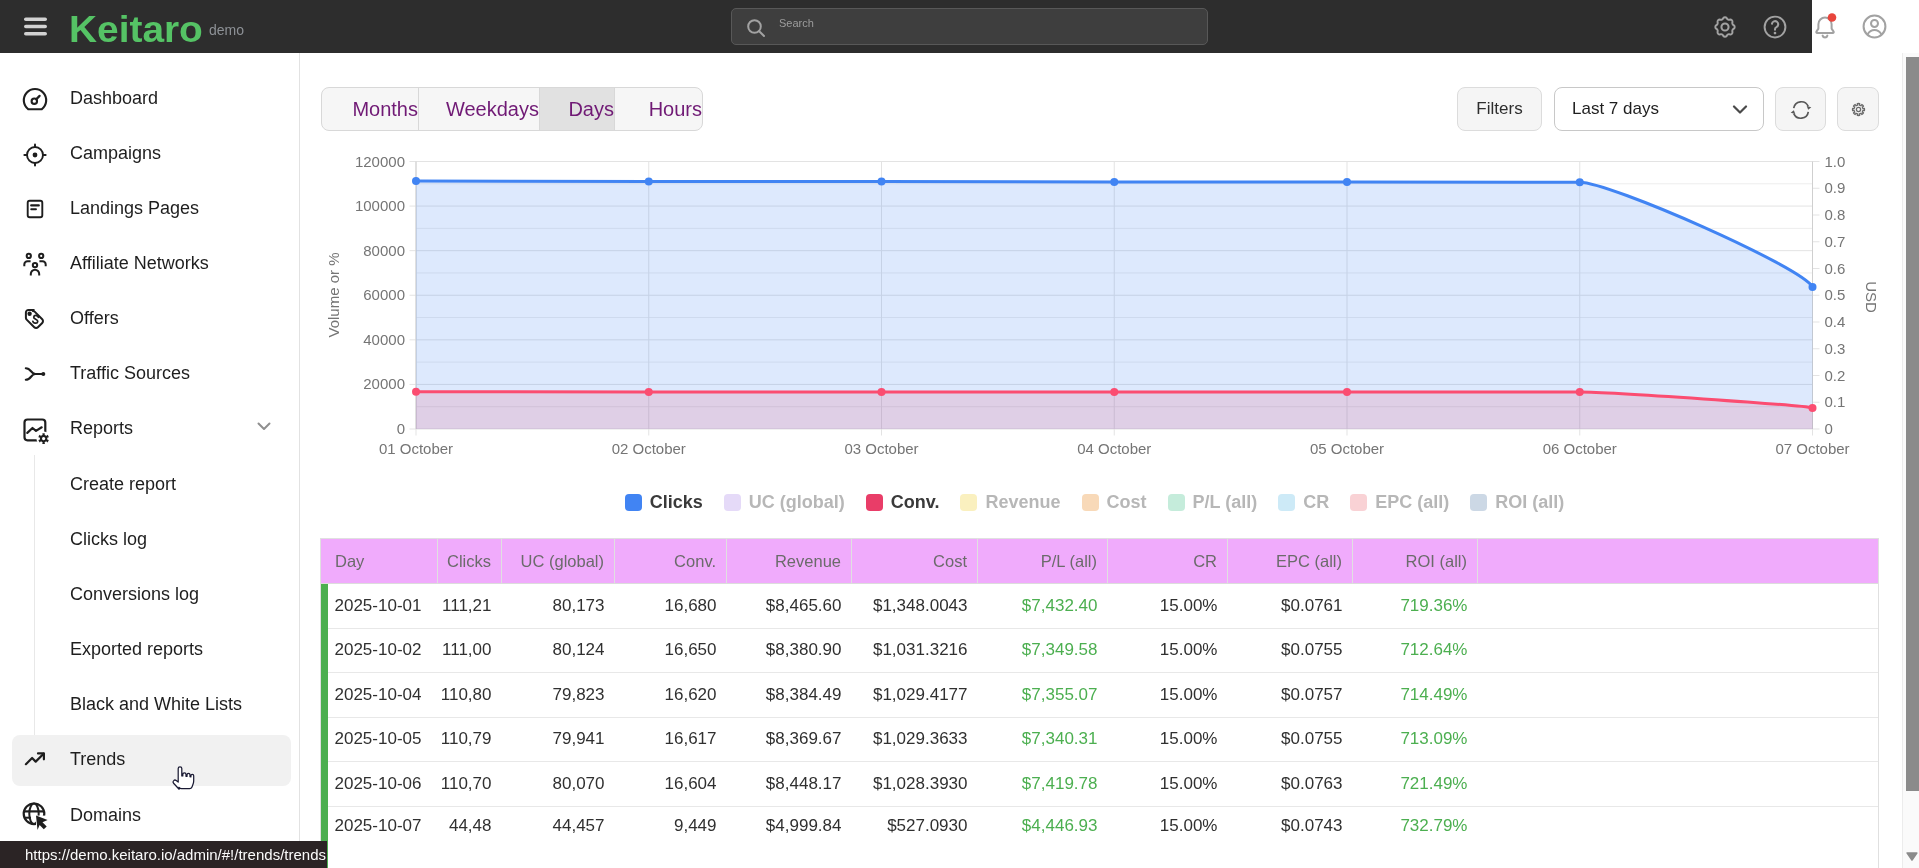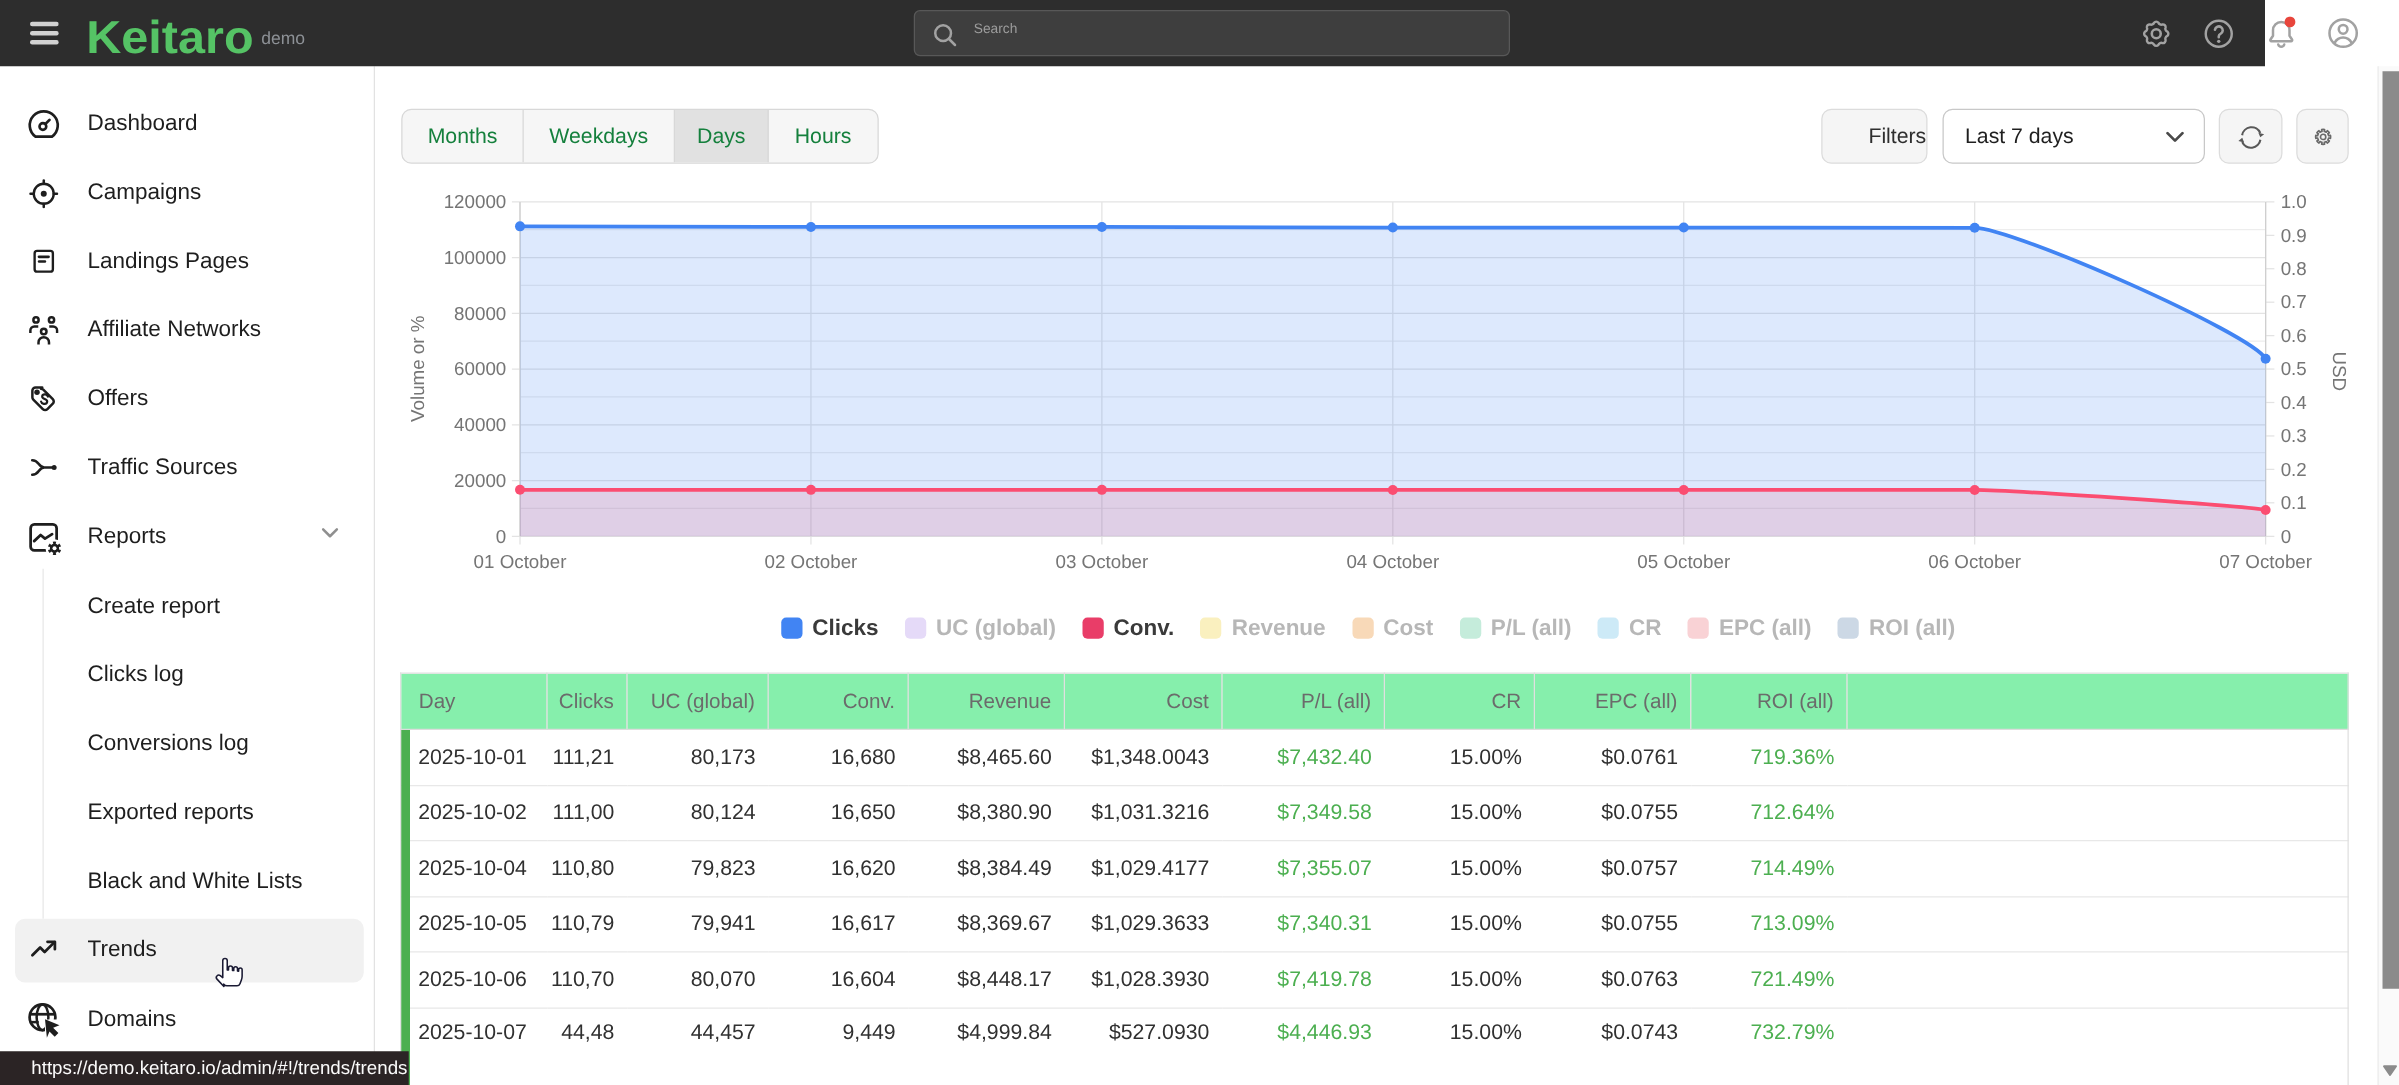--- a/index.html
+++ b/index.html
@@ -15,30 +15,30 @@
   
   #sidebar { position:absolute; left:0; top:53px; width:300px; height:815px; background:#fff; border-right:1px solid #e2e2e2; z-index:20; }
   .mitem { position:absolute; left:70px; font-size:18px; color:#1e1e1e; }
   .micon { position:absolute; left:23px; width:24px; height:24px; }
   #guide { position:absolute; left:34px; top:402px; width:1px; height:280px; background:#e8e8e8; }
   #trhl { position:absolute; left:12px; top:682px; width:279px; height:51px; background:#f1f1f1; border-radius:8px; }
   #statusbar { position:absolute; left:0; top:788px; width:327px; height:27px; background:#2b2425; color:#fbfbfb; font-size:15px; line-height:27px; padding-left:25px; }
   
   .btn { position:absolute; top:87px; height:44px; background:#f5f5f5; border:1px solid #dcdcdc; border-radius:8px; }
   #tabs { position:absolute; left:321px; top:87px; height:44px; display:flex; background:#f6f6f6; border:1px solid #d8d8d8; border-radius:8px; overflow:hidden; }
-  #tabs div { font-size:17px; color:#15803d; line-height:42px; text-align:center; border-right:1px solid #d8d8d8; }
+  #tabs div { font-size:20px; color:#701a75; line-height:42px; text-align:right; border-right:1px solid #d8d8d8; }
   #tabs div:last-child { border-right:none; }
   
   #legend { position:absolute; left:315px; top:492px; width:1559px; display:flex; justify-content:center; align-items:center; gap:21px; }
   .litem { display:flex; align-items:center; gap:8px; font-size:18px; font-weight:bold; color:#b7b7b7; }
   .litem.on { color:#3a3a3a; }
   .lsq { width:17px; height:17px; border-radius:4px; display:inline-block; }
   
   #tbl { position:absolute; left:320px; top:538px; width:1559px; border-collapse:collapse; table-layout:fixed; }
-  #tbl th { height:45px; background:#86efac; border:1px solid #e0e0e0; border-bottom:1px solid #dcdcdc; font-size:16.5px; font-weight:normal; color:#6b6b6b; text-align:right; padding-right:10px;margin-left:18px; }
+  #tbl th { height:45px; background:#f0abfc; border:1px solid #e0e0e0; border-bottom:1px solid #dcdcdc; font-size:16.5px; font-weight:normal; color:#6b6b6b; text-align:right; padding-right:10px;margin-left:18px; }
   #tbl th.fil { border-left:none; }
   #tbl th:first-child { text-align:left; padding-left:14px; }
   #tbl td { height:44.5px; font-size:17px; color:#303030; text-align:right; padding-right:10px; border-top:1px solid #e8e8e8; overflow:hidden; white-space:nowrap; }
   #tbl td:first-child { text-align:left; padding-left:14px; }
   #tbl tr.r td { border-top:none; }
   #tbl td.g { color:#4caf50; }
   #tbl tr.last td { padding-bottom:5px; }
   #greenbar { position:absolute; left:321px; top:584px; width:7px; height:284px; background:#4caf50; z-index:5; }
   #tblL { position:absolute; left:320px; top:583px; width:1px; height:285px; background:#e0e0e0; }
   #tblR { position:absolute; left:1878px; top:583px; width:1px; height:285px; background:#e0e0e0; }
@@ -180,21 +180,21 @@
   <div class="mitem" style="top:752px">Domains</div>
   <div id="statusbar">https://demo.keitaro.io/admin/#!/trends/trends</div>
 </div>
 
 <div id="tabs">
   <div style="width:97px">Months</div>
   <div style="width:121px">Weekdays</div>
   <div style="width:75px;background:#e1e1e1">Days</div>
   <div style="width:87px">Hours</div>
 </div>
-<div class="btn" style="left:1457px;width:85px;font-size:17px;color:#2e2e2e;text-align:right;line-height:42px">Filters</div>
+<div class="btn" style="left:1457px;width:85px;font-size:17px;color:#2e2e2e;text-align:center;line-height:42px">Filters</div>
 <div class="btn" style="left:1554px;width:210px;background:#fff;border-color:#c8c8c8;font-size:17px;color:#1f1f1f;line-height:42px;padding-left:17px">Last 7 days
   <svg class="abs" style="left:177px;top:17px" width="16" height="10" viewBox="0 0 16 10">
       <path d="M2 1.5 L8 7.5 L14 1.5" fill="none" stroke="#4a4a4a" stroke-width="2.2" stroke-linecap="round" stroke-linejoin="round"></path>
     </svg>
 </div>
 <div class="btn" style="left:1775px;width:51px">
   <svg class="abs" style="left:13px;top:10px" width="24" height="24" viewBox="0 0 24 24">
     <path d="M4.7 10.2 A7.6 7.6 0 0 1 19.2 8.4" fill="none" stroke="#585858" stroke-width="1.7"></path>
     <path d="M19.3 13.8 A7.6 7.6 0 0 1 4.8 15.6" fill="none" stroke="#585858" stroke-width="1.7"></path>
     <path d="M22.3 9.3 l-3.1 2.5 -1.5 -3.7 z" fill="#585858"></path>

